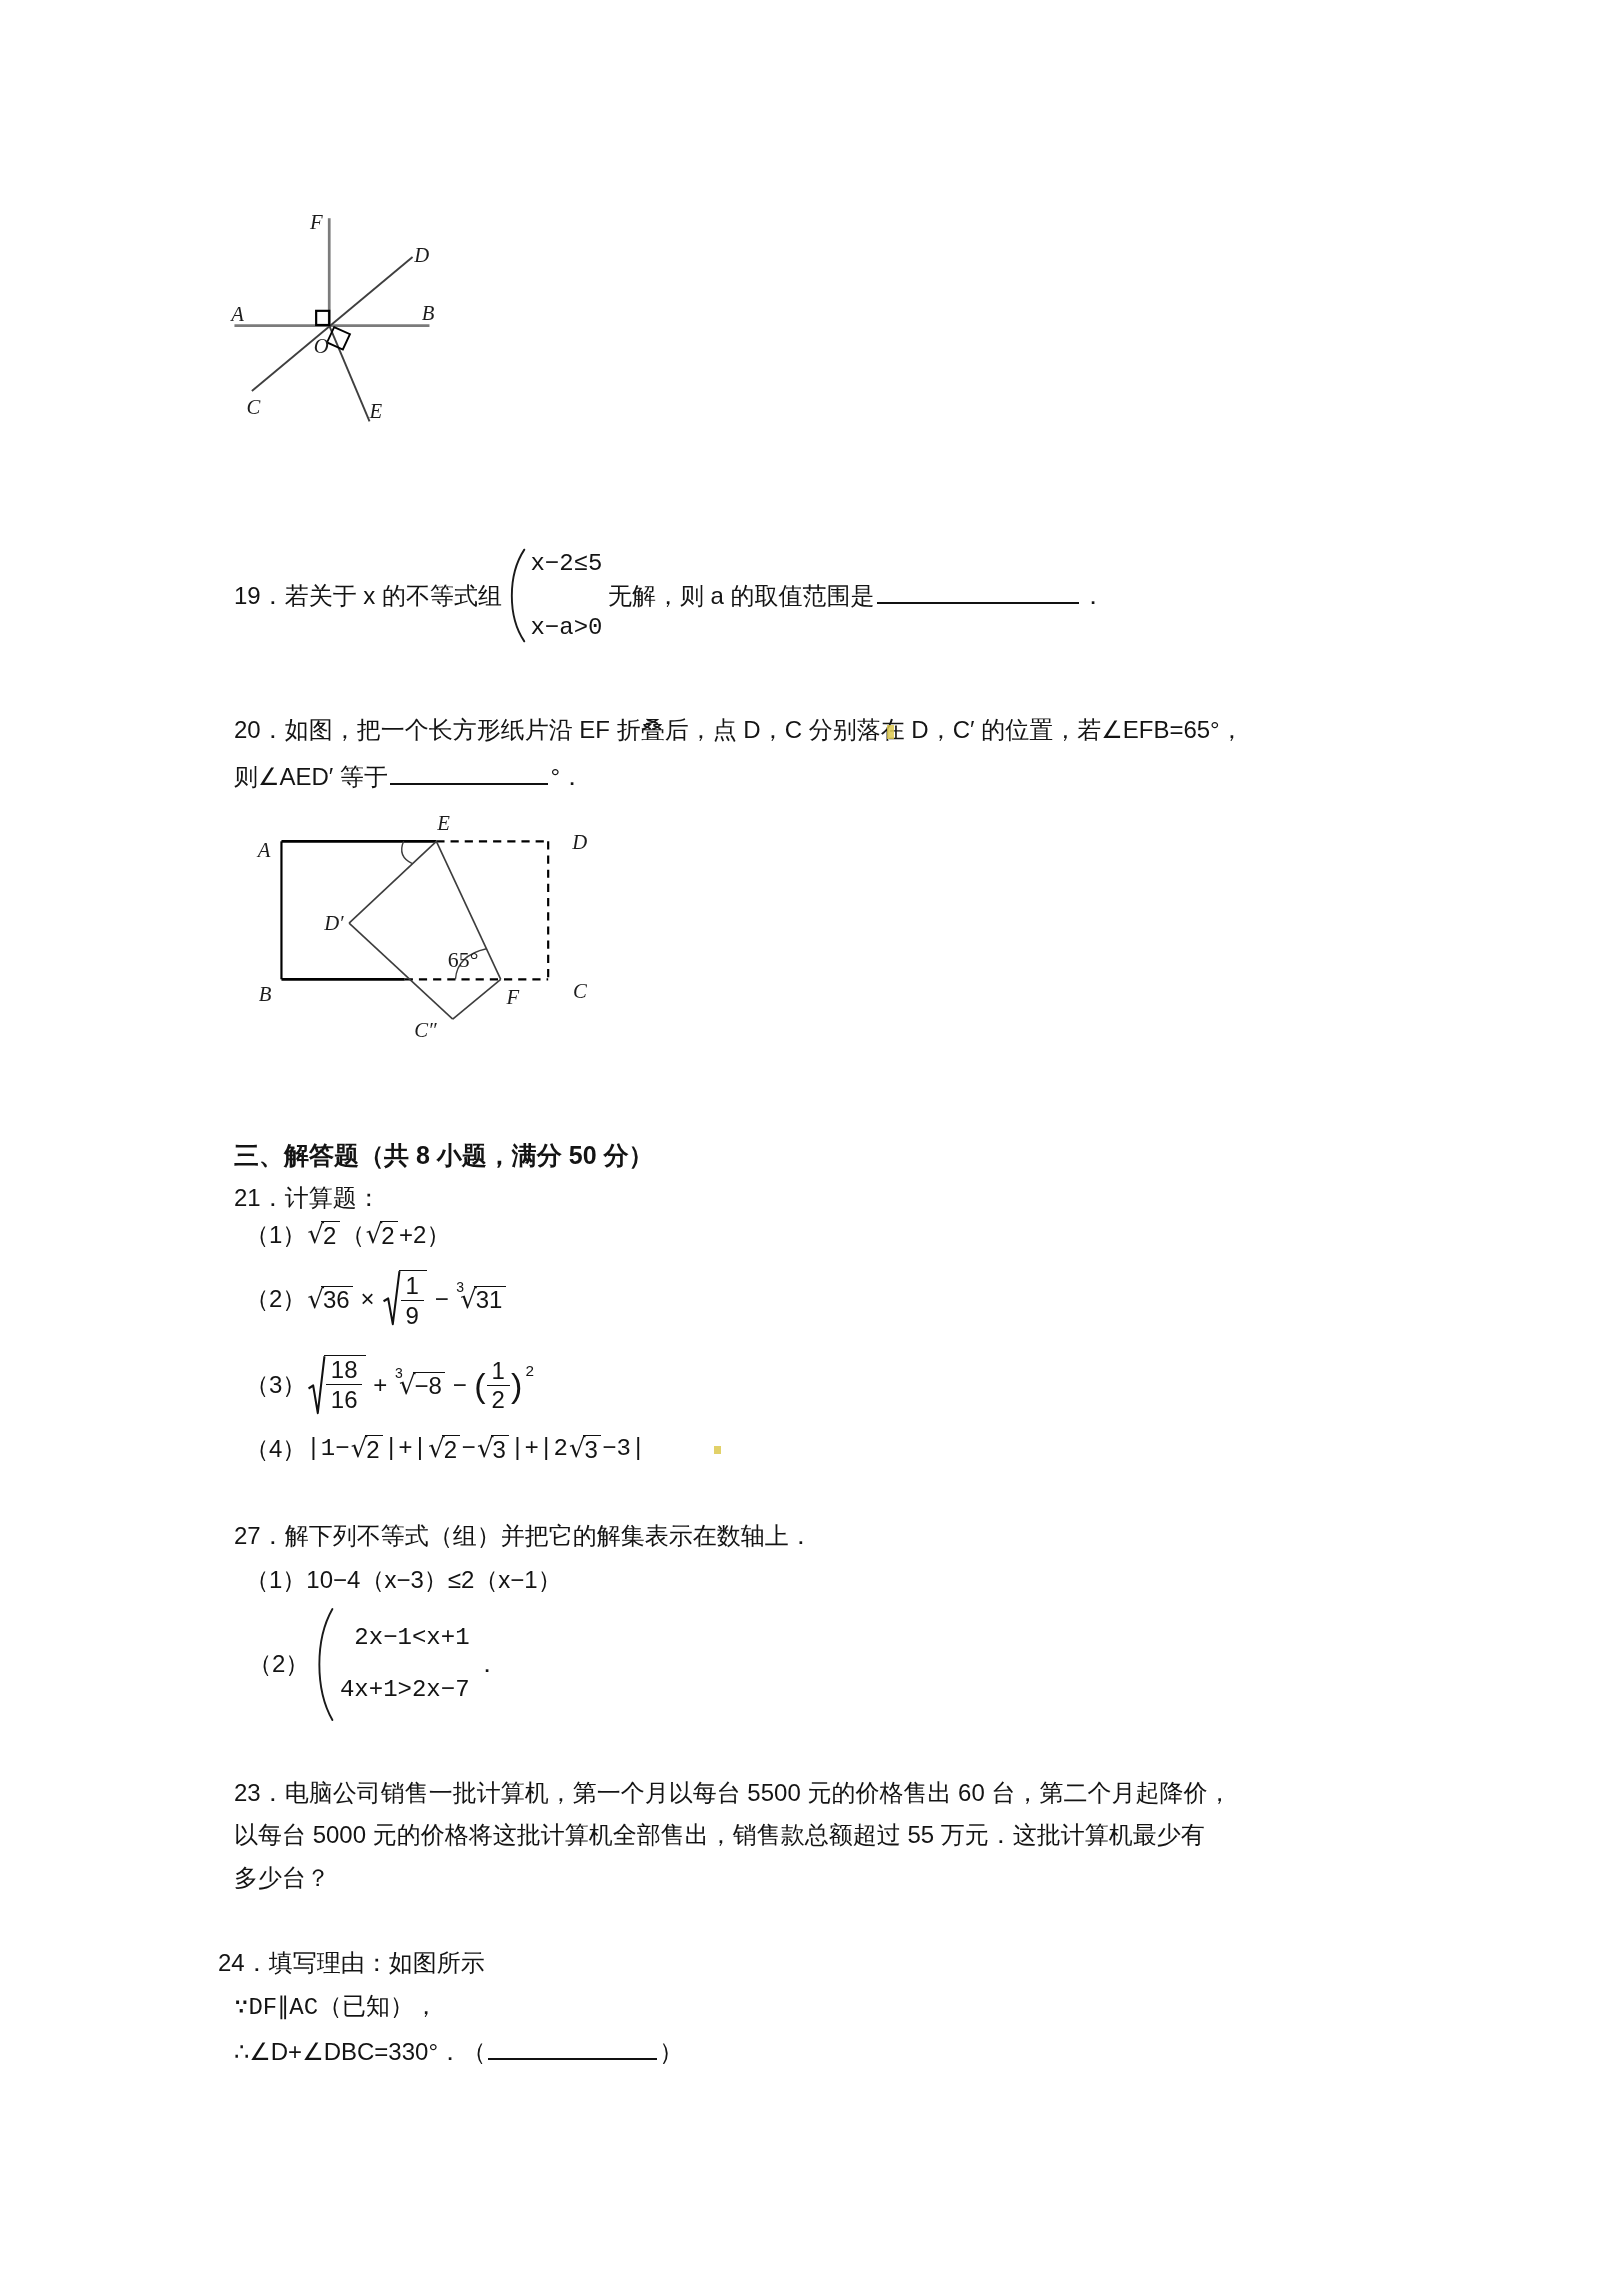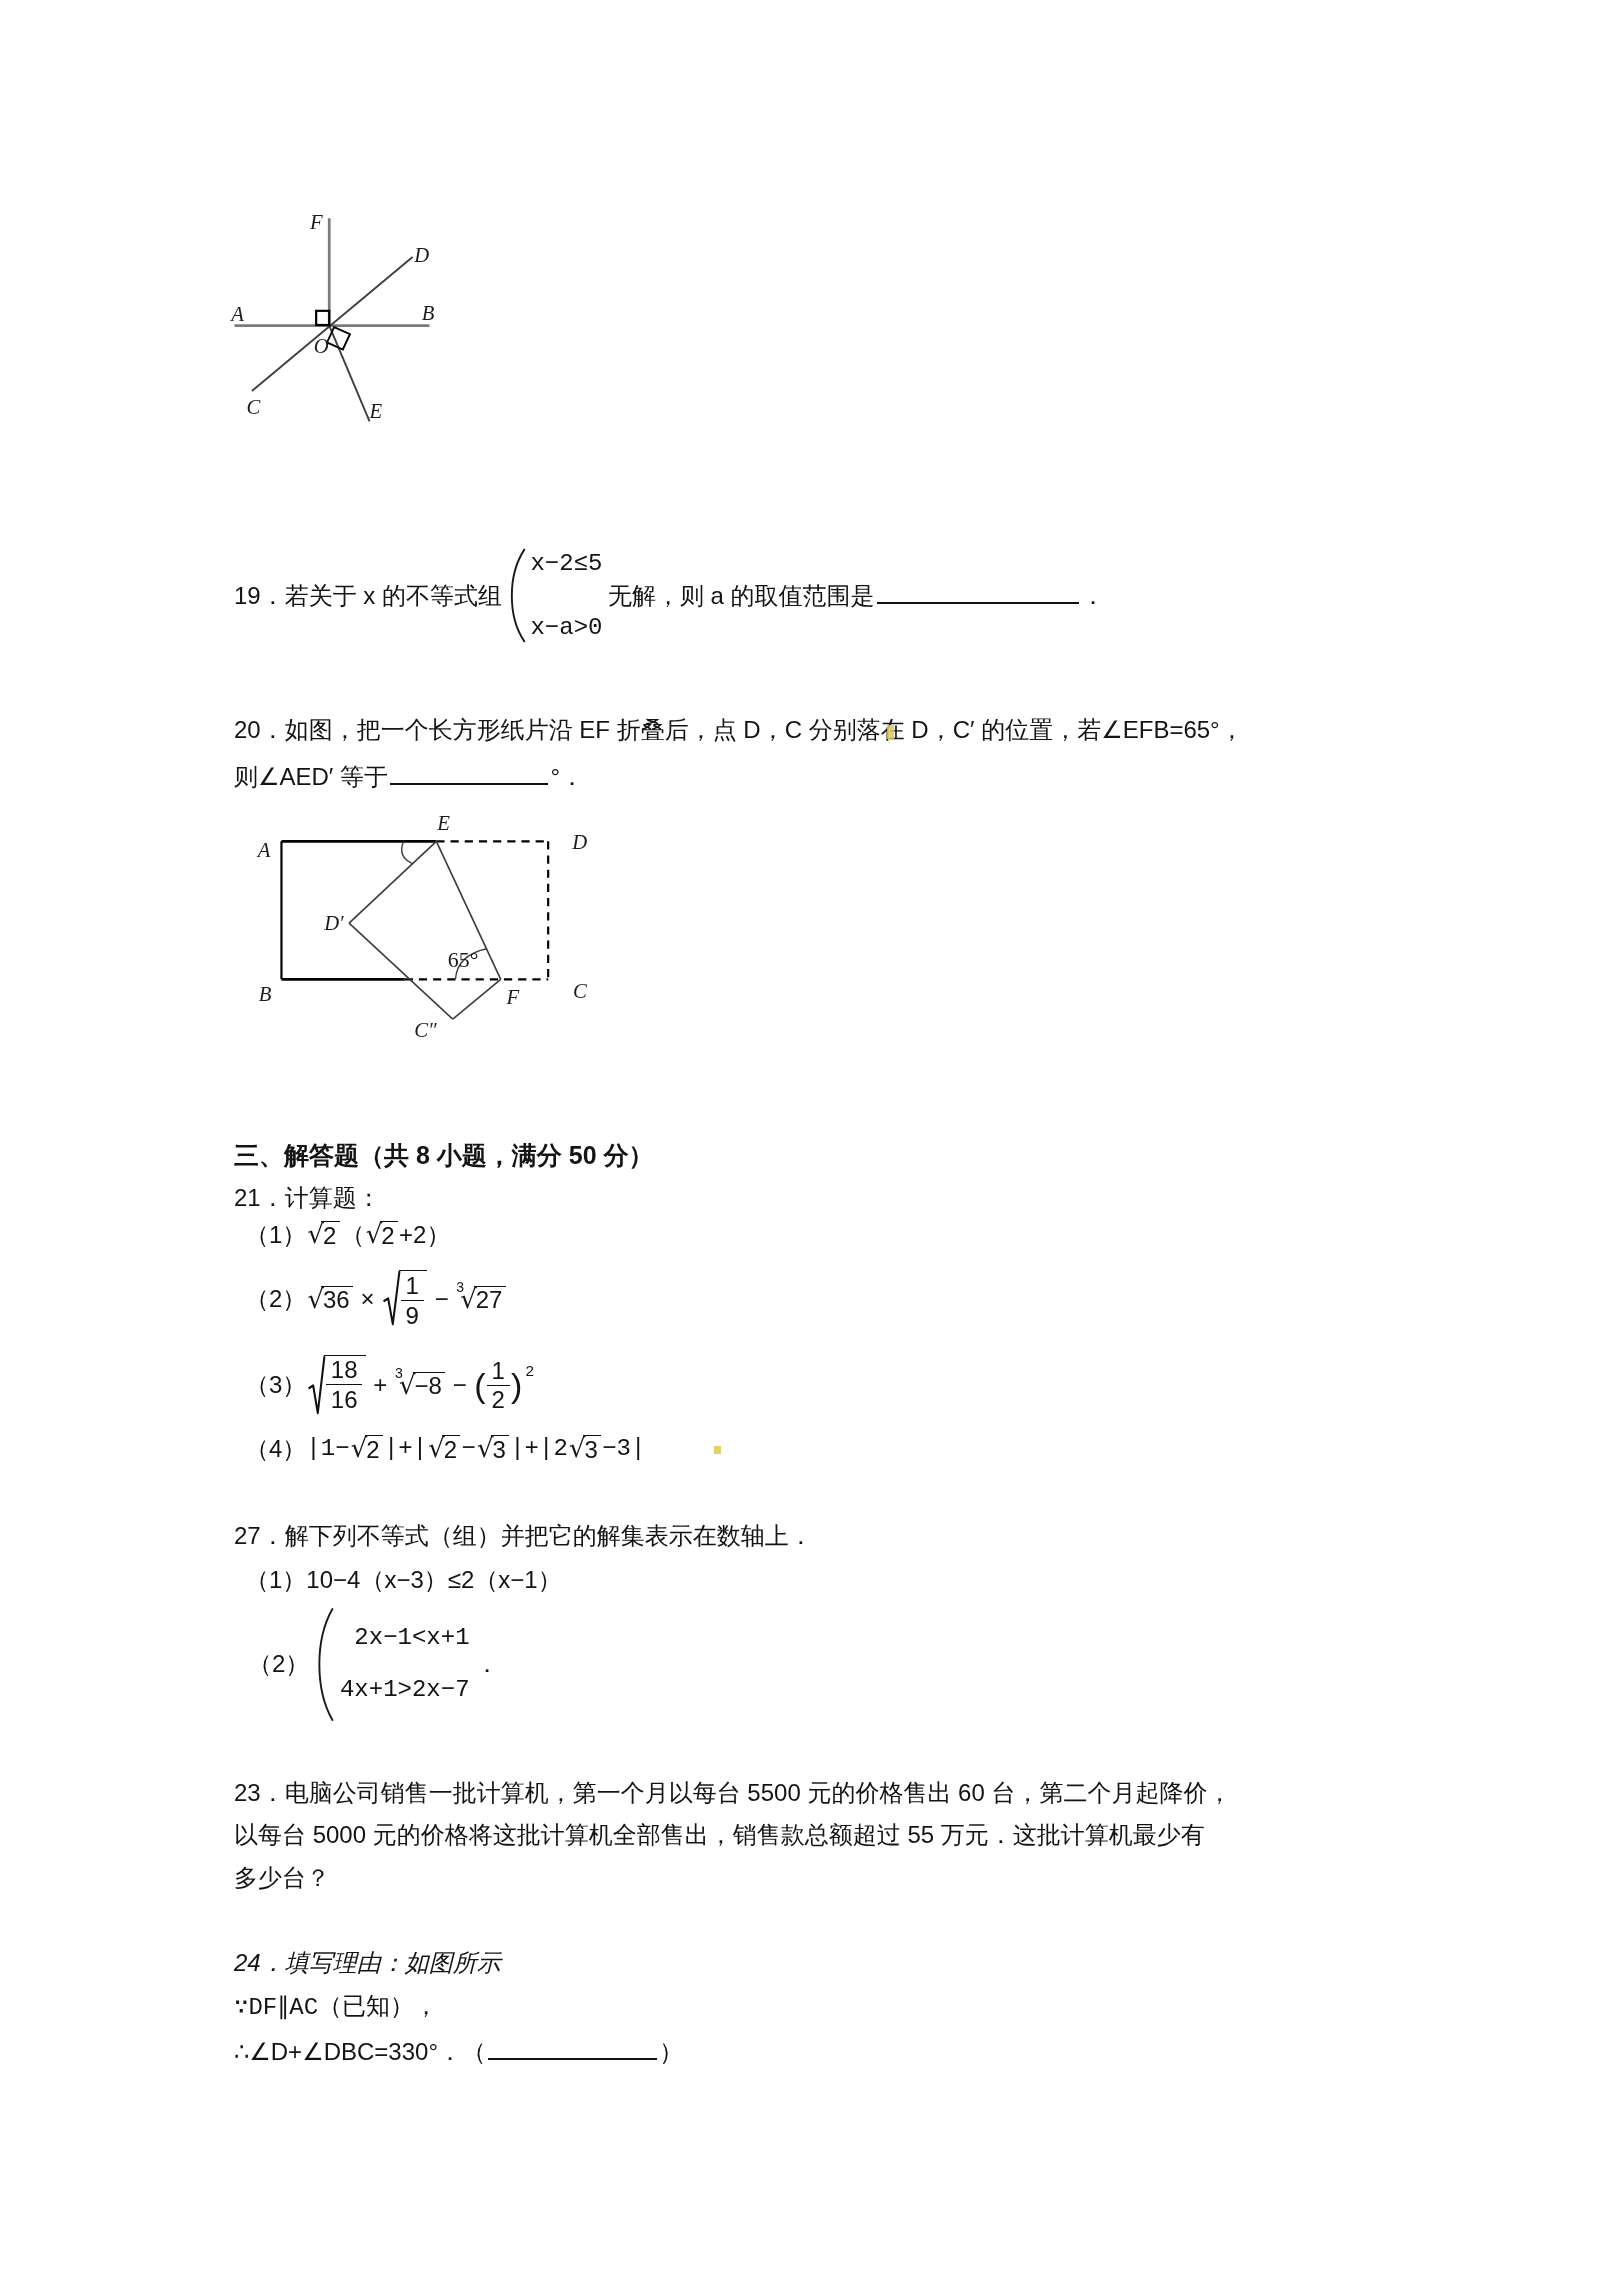--- a/index.html
+++ b/index.html
@@ -119,21 +119,21 @@
     <span>（2）</span>
     <span class="sq"><span class="rs">√</span><span class="rb">36</span></span>
     <span class="op">×</span>
     <span class="sq" style="align-items:stretch;">
       <svg class="rsvg" viewBox="0 0 36 100" preserveAspectRatio="none" style="height:57px;">
         <path d="M3 55 L12 50 L21 95 L34 2" fill="none" stroke="#111" stroke-width="4" stroke-linejoin="round"></path>
       </svg>
       <span class="rb"><span class="fr"><span class="nu">1</span><span class="de">9</span></span></span>
     </span>
     <span class="op">−</span>
-    <span class="sq"><sup class="ix">3</sup><span class="rs">√</span><span class="rb">27</span></span>
+    <span class="sq"><sup class="ix">3</sup><span class="rs">√</span><span class="rb">31</span></span>
   </div>
 
   <div class="t row" style="left:245px;top:1347px;height:76px;">
     <span>（3）</span>
     <span class="sq" style="align-items:stretch;">
       <svg class="rsvg" viewBox="0 0 36 100" preserveAspectRatio="none" style="height:61px;">
         <path d="M3 55 L12 50 L21 95 L34 2" fill="none" stroke="#111" stroke-width="4" stroke-linejoin="round"></path>
       </svg>
       <span class="rb"><span class="fr"><span class="nu">18</span><span class="de">16</span></span></span>
     </span>
@@ -174,21 +174,21 @@
         <span class="mono sline">4x+1&gt;2x−7</span>
       </span>
     </span>
     <span>．</span>
   </div>
 
   <div class="t" style="left:234px;top:1778px;">23．电脑公司销售一批计算机，第一个月以每台 5500 元的价格售出 60 台，第二个月起降价，</div>
   <div class="t" style="left:234px;top:1820px;">以每台 5000 元的价格将这批计算机全部售出，销售款总额超过 55 万元．这批计算机最少有</div>
   <div class="t" style="left:234px;top:1863px;">多少台？</div>
 
-  <div class="t" style="left:234px;top:1948px;font-style:italic;">24．填写理由：如图所示</div>
+  <div class="t" style="left:218px;top:1948px;">24．填写理由：如图所示</div>
   <div class="t mono" style="left:234px;top:1993px;">∵DF∥AC（已知），</div>
   <div class="t base" style="left:234px;top:2037px;">
     <span>∴∠D+∠DBC=330°．（</span>
     <span class="blank" style="width:169px;"></span>
     <span>）</span>
   </div>
 
 </div>
 
 

